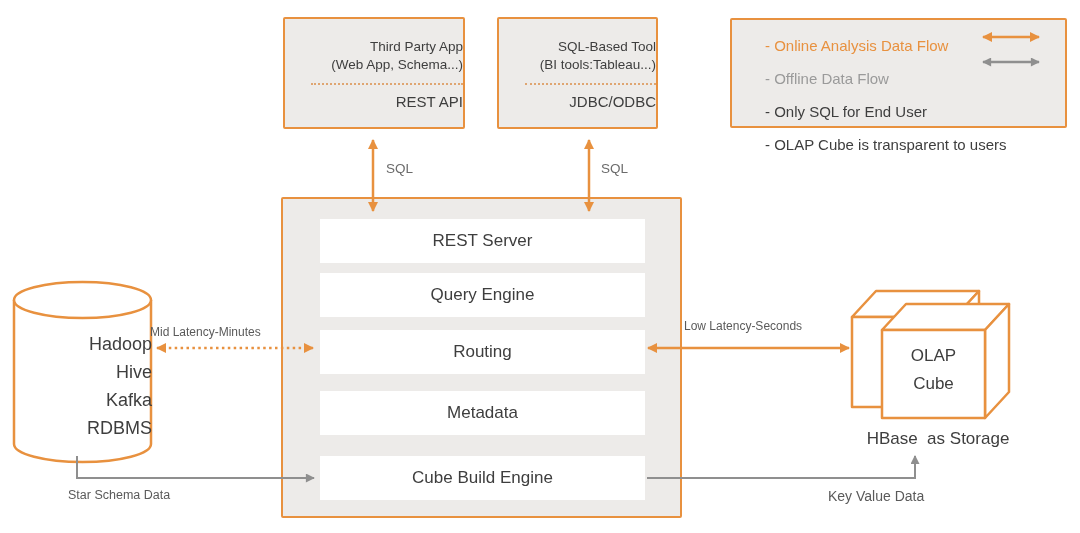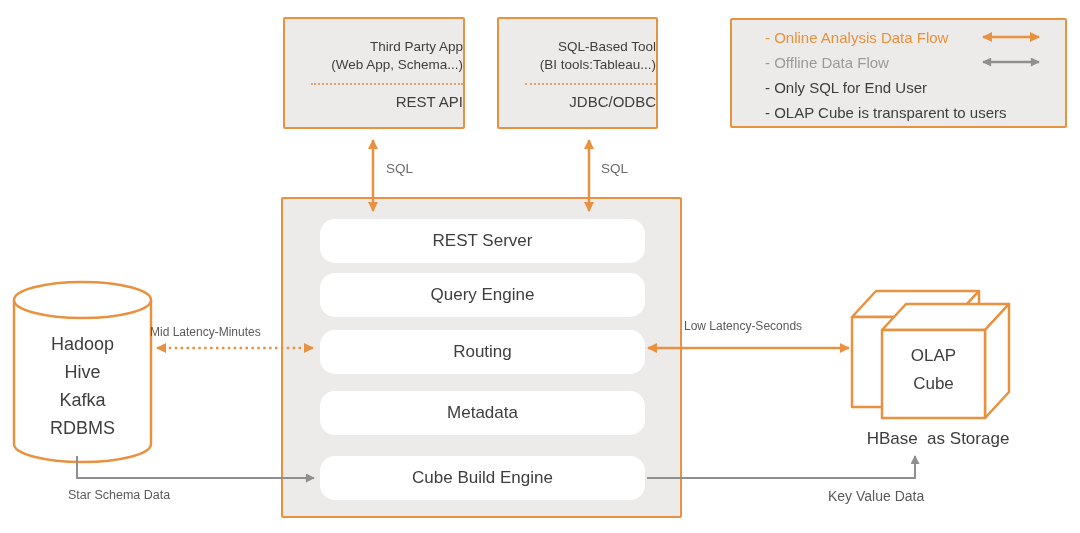--- a/index.html
+++ b/index.html
@@ -12,33 +12,33 @@
   
   #tp-box { left:283px; top:17px; width:182px; height:112px; }
   #st-box { left:497px; top:17px; width:161px; height:112px; }
   .client-box { display:flex; flex-direction:column; justify-content:center; align-items:flex-end; padding:4px 0 2px 0; }
   .cb-title { font-size:13.5px; line-height:18px; text-align:center; color:#3E3E3E; }
   .cb-sep { width:calc(100% - 26px); border-top:2px dotted #DFA571; margin:9px 0 8px 0; }
   .cb-sub { font-size:15px; text-align:center; color:#3E3E3E; }
 
   
   #legend-box { left:730px; top:18px; width:337px; height:110px; padding:5px 0 0 33px; }
-  .lg-row { height:25px; line-height:25px; font-size:15px; white-space:nowrap; }
+  .lg-row { height:25px; line-height:25px; font-size:15px; white-space:nowrap;margin-top:8px; }
   .lg-orange { color:#E8913F; }
   .lg-gray { color:#9A9A9A; }
   .lg-dark { color:#3E3E3E; }
 
   
   #core-box { left:281px; top:197px; width:401px; height:321px; }
   .core-row { position:absolute; left:37px; width:325px; height:44px; background:#ffffff;
               display:flex; align-items:center; justify-content:center;
-              font-size:17px; color:#3E3E3E;border-radius:15px; }
+              font-size:17px; color:#3E3E3E; }
 
   
-  #sources { position:absolute; left:13px; top:330px; width:139px; text-align:center;
+  #sources { position:absolute; left:13px; top:330px; width:139px; text-align:right;
              font-size:18px; line-height:28px; color:#3E3E3E; z-index:6; }
 
   
   #olap-label { position:absolute; left:882px; top:342px; width:103px; text-align:center;
                 font-size:17px; line-height:28px; color:#3E3E3E; z-index:6; }
   #hbase-caption { position:absolute; left:838px; top:429px; width:200px; text-align:center;
                    font-size:17px; color:#3E3E3E; white-space:pre; z-index:6; }
 
   
   .edge-label { position:absolute; font-size:12px; color:#5A5A5A; z-index:6; white-space:nowrap; }

